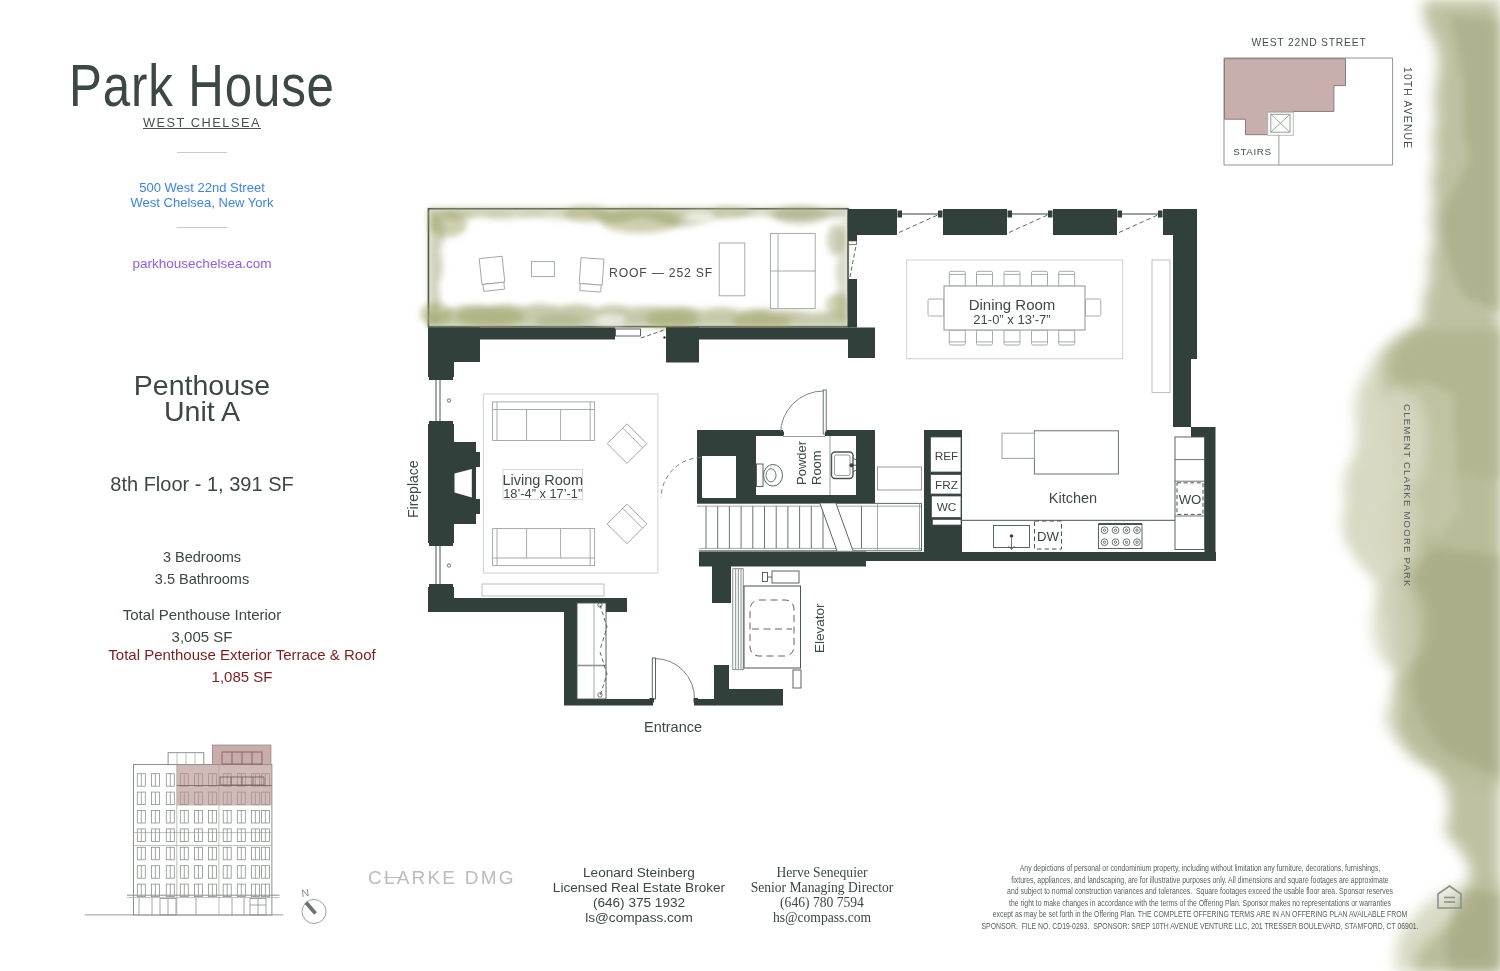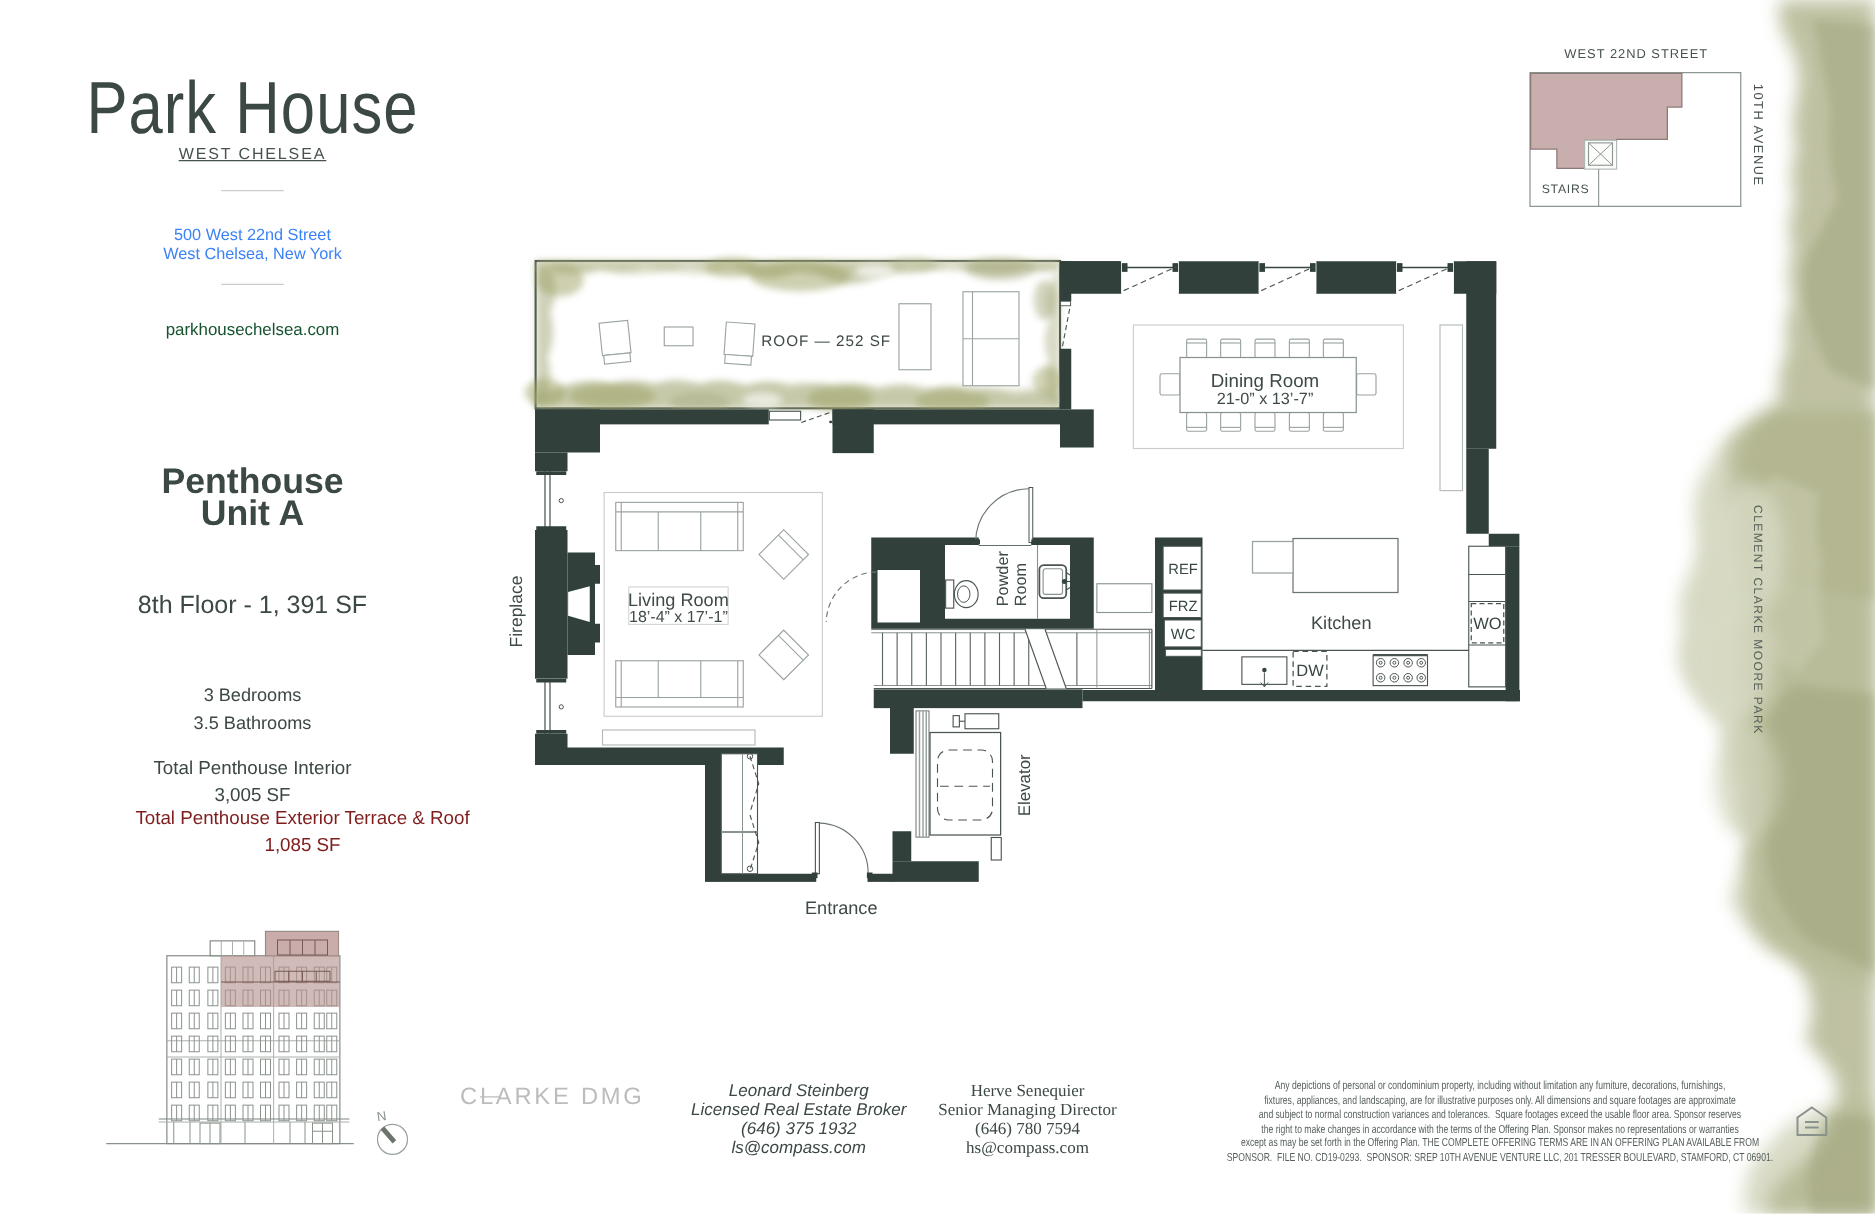--- a/index.html
+++ b/index.html
@@ -607,36 +607,36 @@
 <div style="position:absolute;left:0;top:55px;width:404px;text-align:center;color:#3c4844;font-size:59px;font-weight:400;letter-spacing:1px;line-height:62px;transform:scaleX(0.835);transform-origin:50% 0;">Park House</div>
 
 <div style="position:absolute;left:0;top:114.5px;width:404px;text-align:center;color:#46524d;font-size:12.8px;letter-spacing:1.5px;text-decoration:underline;">WEST CHELSEA</div>
 
 <div style="position:absolute;left:177px;top:152px;width:50px;border-top:1px solid #c9cdc9;"></div>
 
 <div style="position:absolute;left:0;top:181px;width:404px;text-align:center;color:#3b82f6;font-size:13px;line-height:14.5px;">500 West 22nd Street<br>West Chelsea, New York</div>
 
 <div style="position:absolute;left:177px;top:227px;width:50px;border-top:1px solid #c9cdc9;"></div>
 
-<div style="position:absolute;left:0;top:256px;width:404px;text-align:center;color:#14532d;font-size:13.5px;">parkhousechelsea.com</div>
-
-<div style="position:absolute;left:0;top:372px;width:404px;text-align:center;color:#3c4844;font-size:28.5px;line-height:26px;font-weight:bold;">Penthouse<br>Unit A</div>
+<div style="position:absolute;left:0;top:256px;width:404px;text-align:center;color:#8b5cf6;font-size:13.5px;">parkhousechelsea.com</div>
+
+<div style="position:absolute;left:0;top:372px;width:404px;text-align:center;color:#3c4844;font-size:28.5px;line-height:26px;">Penthouse<br>Unit A</div>
 
 <div style="position:absolute;left:0;top:472.5px;width:404px;text-align:center;color:#3c4844;font-size:20px;">8th Floor - 1, 391 SF</div>
 
 <div style="position:absolute;left:0;top:546px;width:404px;text-align:center;color:#3c4844;font-size:14.5px;line-height:22px;">3 Bedrooms<br>3.5 Bathrooms</div>
 
 <div style="position:absolute;left:0;top:604px;width:404px;text-align:center;color:#3c4844;font-size:15px;line-height:21.5px;">Total Penthouse Interior<br>3,005 SF</div>
 
 <div style="position:absolute;left:0;top:644px;width:404px;text-align:center;color:#7f1d1d;font-size:15px;line-height:21.5px;margin-left:40px;">Total Penthouse Exterior Terrace &amp; Roof<br>1,085 SF</div>
 
 <div style="position:absolute;left:368px;top:867px;color:#babdb9;font-size:19px;letter-spacing:2.2px;">CLARKE DMG</div>
 <div style="position:absolute;left:383.5px;top:876.5px;width:16.5px;border-top:1.6px solid #babdb9;"></div>
 
-<div style="position:absolute;left:529px;top:865px;width:220px;text-align:center;color:#3c4844;font-size:13.6px;line-height:15px;font-style:italic;">Leonard Steinberg<br>Licensed Real Estate Broker<br>(646) 375 1932<br>ls@compass.com</div>
+<div style="position:absolute;left:529px;top:865px;width:220px;text-align:center;color:#3c4844;font-size:13.6px;line-height:15px;">Leonard Steinberg<br>Licensed Real Estate Broker<br>(646) 375 1932<br>ls@compass.com</div>
 
 <div style="position:absolute;left:712px;top:865px;width:220px;text-align:center;color:#3c4844;font-size:13.6px;line-height:15px;font-family:Liberation Serif, serif;">Herve Senequier<br>Senior Managing Director<br>(646) 780 7594<br>hs@compass.com</div>
 
 <div style="position:absolute;left:850px;top:863px;width:700px;text-align:center;color:#555f5a;font-size:9.3px;line-height:11.6px;transform:scaleX(0.74);transform-origin:50% 0;">Any depictions of personal or condominium property, including without limitation any furniture, decorations, furnishings,<br>fixtures, appliances, and landscaping, are for illustrative purposes only. All dimensions and square footages are approximate<br>and subject to normal construction variances and tolerances.&nbsp; Square footages exceed the usable floor area. Sponsor reserves<br>the right to make changes in accordance with the terms of the Offering Plan. Sponsor makes no representations or warranties<br>except as may be set forth in the Offering Plan. THE COMPLETE OFFERING TERMS ARE IN AN OFFERING PLAN AVAILABLE FROM<br>SPONSOR.&nbsp; FILE NO. CD19-0293.&nbsp; SPONSOR: SREP 10TH AVENUE VENTURE LLC, 201 TRESSER BOULEVARD, STAMFORD, CT 06901.</div>
 
 <svg style="position:absolute;left:1436px;top:884px;" width="27" height="27" viewBox="0 0 27 27">
 <path d="M13.5,2 L25,10 L25,24 L2,24 L2,10 Z" fill="none" stroke="#8a928c" stroke-width="1.6"></path>
 <line x1="8" y1="13.5" x2="19" y2="13.5" stroke="#8a928c" stroke-width="1.6"></line>
 <line x1="8" y1="18" x2="19" y2="18" stroke="#8a928c" stroke-width="1.6"></line>
 </svg>

